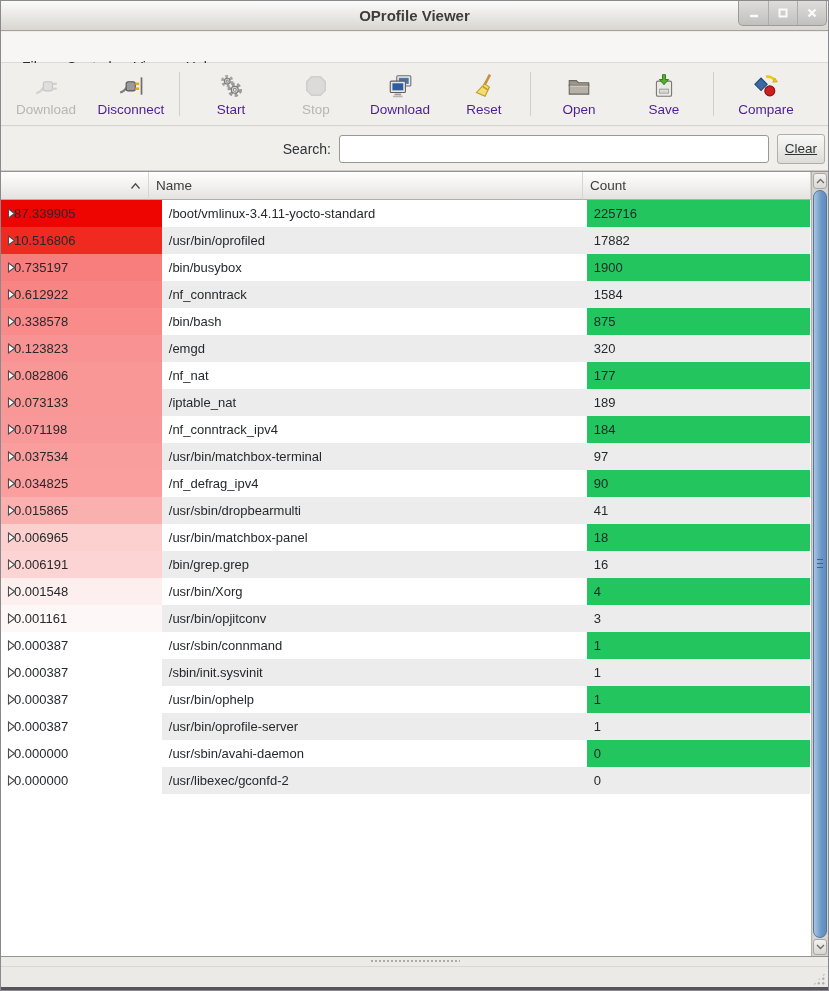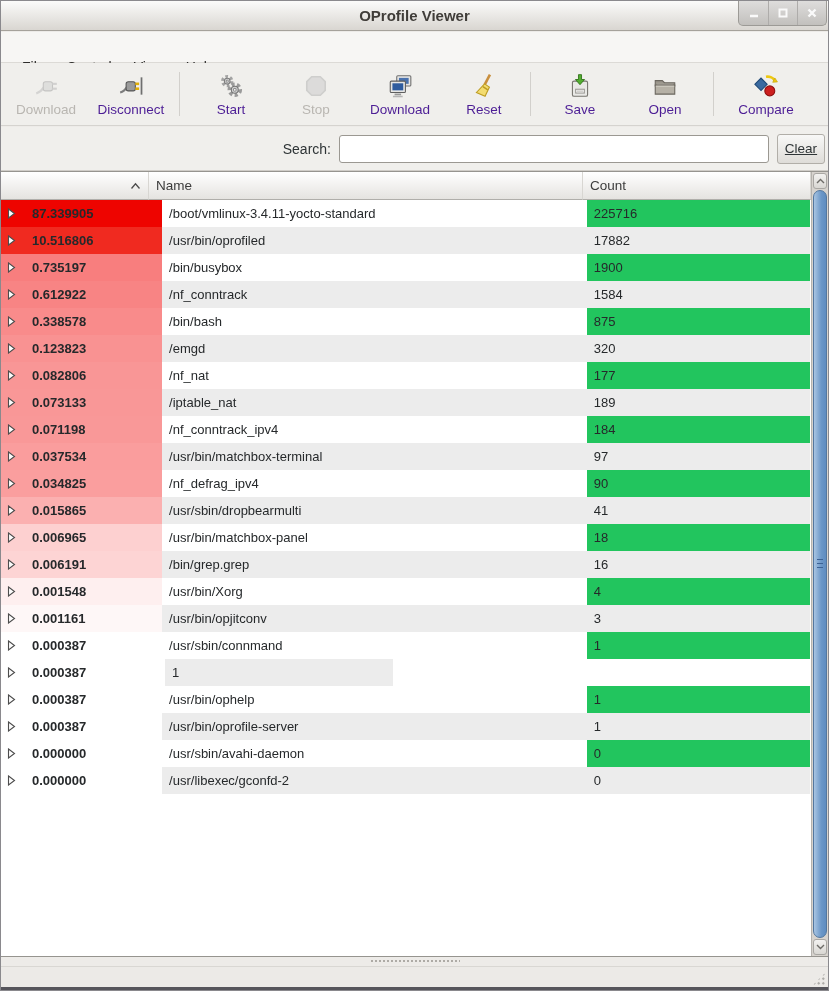--- a/index.html
+++ b/index.html
@@ -85,21 +85,21 @@
     position: relative;
   }
   .th-pct { width: 148px; }
   .th-name { width: 434px; }
   .th-count { width: 228px; }
   .th-corner { flex: 1; border-right: none; }
   .sort-caret { position: absolute; right: 7px; top: 10px; }
   .tbody { position: absolute; left: 0; top: 28px; right: 18px; bottom: 0; overflow: hidden; }
   .row { display: flex; height: 27px; font-size: 13px; color: #26292b; }
   .cell { line-height: 27px; white-space: nowrap; overflow: hidden; }
-  .pct { width: 164px; position: relative; padding-left: 31px; font-weight: bold; }
+  .pct { width: 164px; position: relative; padding-left: 13px; }
   .name { width: 434px; padding-left: 7px; background: #ffffff; }
   .count { width: 228px; padding-left: 7px; background: #22c55e; }
   .row.alt .name, .row.alt .count { background: #ececec; }
   .expander { position: absolute; left: 6px; top: 8px; }
   
   .scrollbar {
     position: absolute; right: 0; top: 0; bottom: 0; width: 17px;
     background: #d7d3ce; border-left: 1px solid #b5b2ad;
   }
   .sb-btn {
@@ -245,42 +245,42 @@
           <line x1="17.5" y1="1.5" x2="12.5" y2="11" stroke="#c98f3d" stroke-width="2.4"></line>
           <path d="M12.5 10 L17 13 L13 21.5 L5 18 Z" fill="#f3dc70" stroke="#bd9c22" stroke-width="1"></path>
           <path d="M11 12.5 L15.5 15.5" stroke="#bd9c22" stroke-width="1.4" fill="none"></path>
         </svg>
       </span>
       <span class="tlabel">Reset</span>
     </div>
 
     <div class="tb-sep"></div>
 
+    <div class="tb-btn w84">
+      <span class="ticon">
+        <svg width="26" height="26" viewBox="0 0 24 24">
+          <path d="M3 7 h6.5 l2 2 H21 v3 H3 Z" fill="#9b968c" stroke="#6b675f"></path>
+          <rect x="5" y="10.5" width="14" height="3" fill="#f4f3f0" stroke="#b3b0a8"></rect>
+          <path d="M3 11 h18 v8.5 H3 Z" fill="#b6b1a6" stroke="#6b675f"></path>
+          <line x1="3.5" y1="12.3" x2="20.5" y2="12.3" stroke="#cdc9bf"></line>
+        </svg>
+      </span>
+      <span class="tlabel">Open</span>
+    </div>
+
     <div class="tb-btn w86">
       <span class="ticon">
         <svg width="26" height="26" viewBox="0 0 24 24">
           <rect x="5" y="7.5" width="14" height="14" rx="1.5" fill="#e9e9e6" stroke="#77756f"></rect>
           <polygon points="10.6,1.5 13.4,1.5 13.4,6 16.2,6 12,10.8 7.8,6 10.6,6" fill="#53ae30" stroke="#2d7016" stroke-width="0.8"></polygon>
           <rect x="8" y="15" width="8" height="3.5" fill="#ffffff" stroke="#9a9893"></rect>
           <line x1="9" y1="16.7" x2="15" y2="16.7" stroke="#b9b7b2"></line>
         </svg>
       </span>
       <span class="tlabel">Save</span>
-    </div>
-
-    <div class="tb-btn w84">
-      <span class="ticon">
-        <svg width="26" height="26" viewBox="0 0 24 24">
-          <path d="M3 7 h6.5 l2 2 H21 v3 H3 Z" fill="#9b968c" stroke="#6b675f"></path>
-          <rect x="5" y="10.5" width="14" height="3" fill="#f4f3f0" stroke="#b3b0a8"></rect>
-          <path d="M3 11 h18 v8.5 H3 Z" fill="#b6b1a6" stroke="#6b675f"></path>
-          <line x1="3.5" y1="12.3" x2="20.5" y2="12.3" stroke="#cdc9bf"></line>
-        </svg>
-      </span>
-      <span class="tlabel">Open</span>
     </div>
 
     <div class="tb-sep"></div>
 
     <div class="tb-btn w92">
       <span class="ticon">
         <svg width="26" height="26" viewBox="0 0 24 24">
           <path d="M12 3.5 a7 5.5 0 0 1 8 3.5" stroke="#edc812" stroke-width="2.4" fill="none"></path>
           <polygon points="18.2,8.6 22.6,8.2 20.2,4.6" fill="#edc812" stroke="#c7a409" stroke-width="0.6"></polygon>
           <rect x="3.4" y="6.4" width="8" height="8" transform="rotate(45 7.4 10.4)" fill="#3b6aa0" stroke="#204a78" stroke-width="1"></rect>
@@ -480,20 +480,21 @@
     <div class="cell name">/usr/sbin/connmand</div>
     <div class="cell count">1</div>
   </div>
         <div class="row alt">
     <div class="cell pct" style="background: rgb(255, 255, 255);">
       <svg class="expander" width="9" height="11" viewBox="0 0 9 11">
         <path d="M1.5 1 L7.5 5.5 L1.5 10 Z" fill="#fdfdfd" stroke="#4d4d4d" stroke-width="1.1"></path>
       </svg>
       <span class="pct-text">0.000387</span>
     </div>
+    <div class="cell name">/sbin/init.sysvinit</div>
     <div class="cell count">1</div>
   </div>
         <div class="row">
     <div class="cell pct" style="background: rgb(255, 255, 255);">
       <svg class="expander" width="9" height="11" viewBox="0 0 9 11">
         <path d="M1.5 1 L7.5 5.5 L1.5 10 Z" fill="#fdfdfd" stroke="#4d4d4d" stroke-width="1.1"></path>
       </svg>
       <span class="pct-text">0.000387</span>
     </div>
     <div class="cell name">/usr/bin/ophelp</div>

